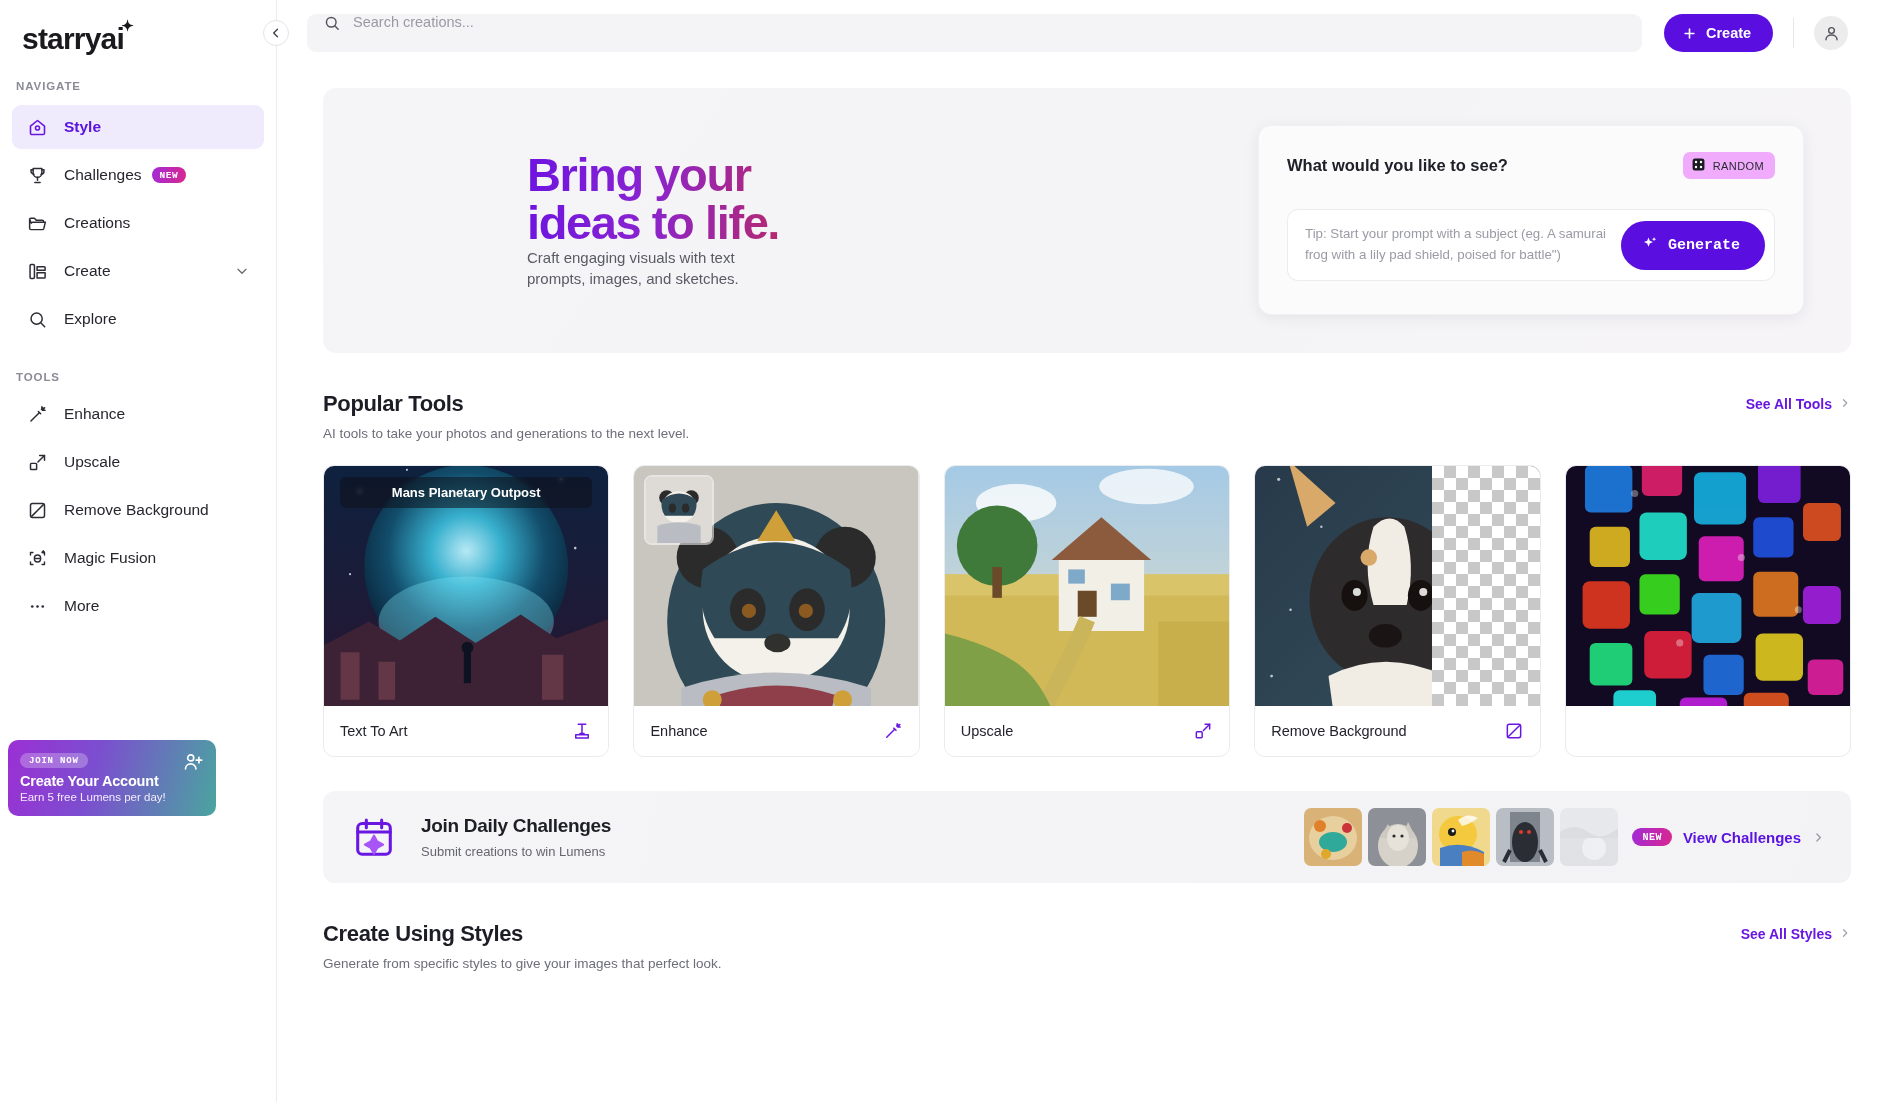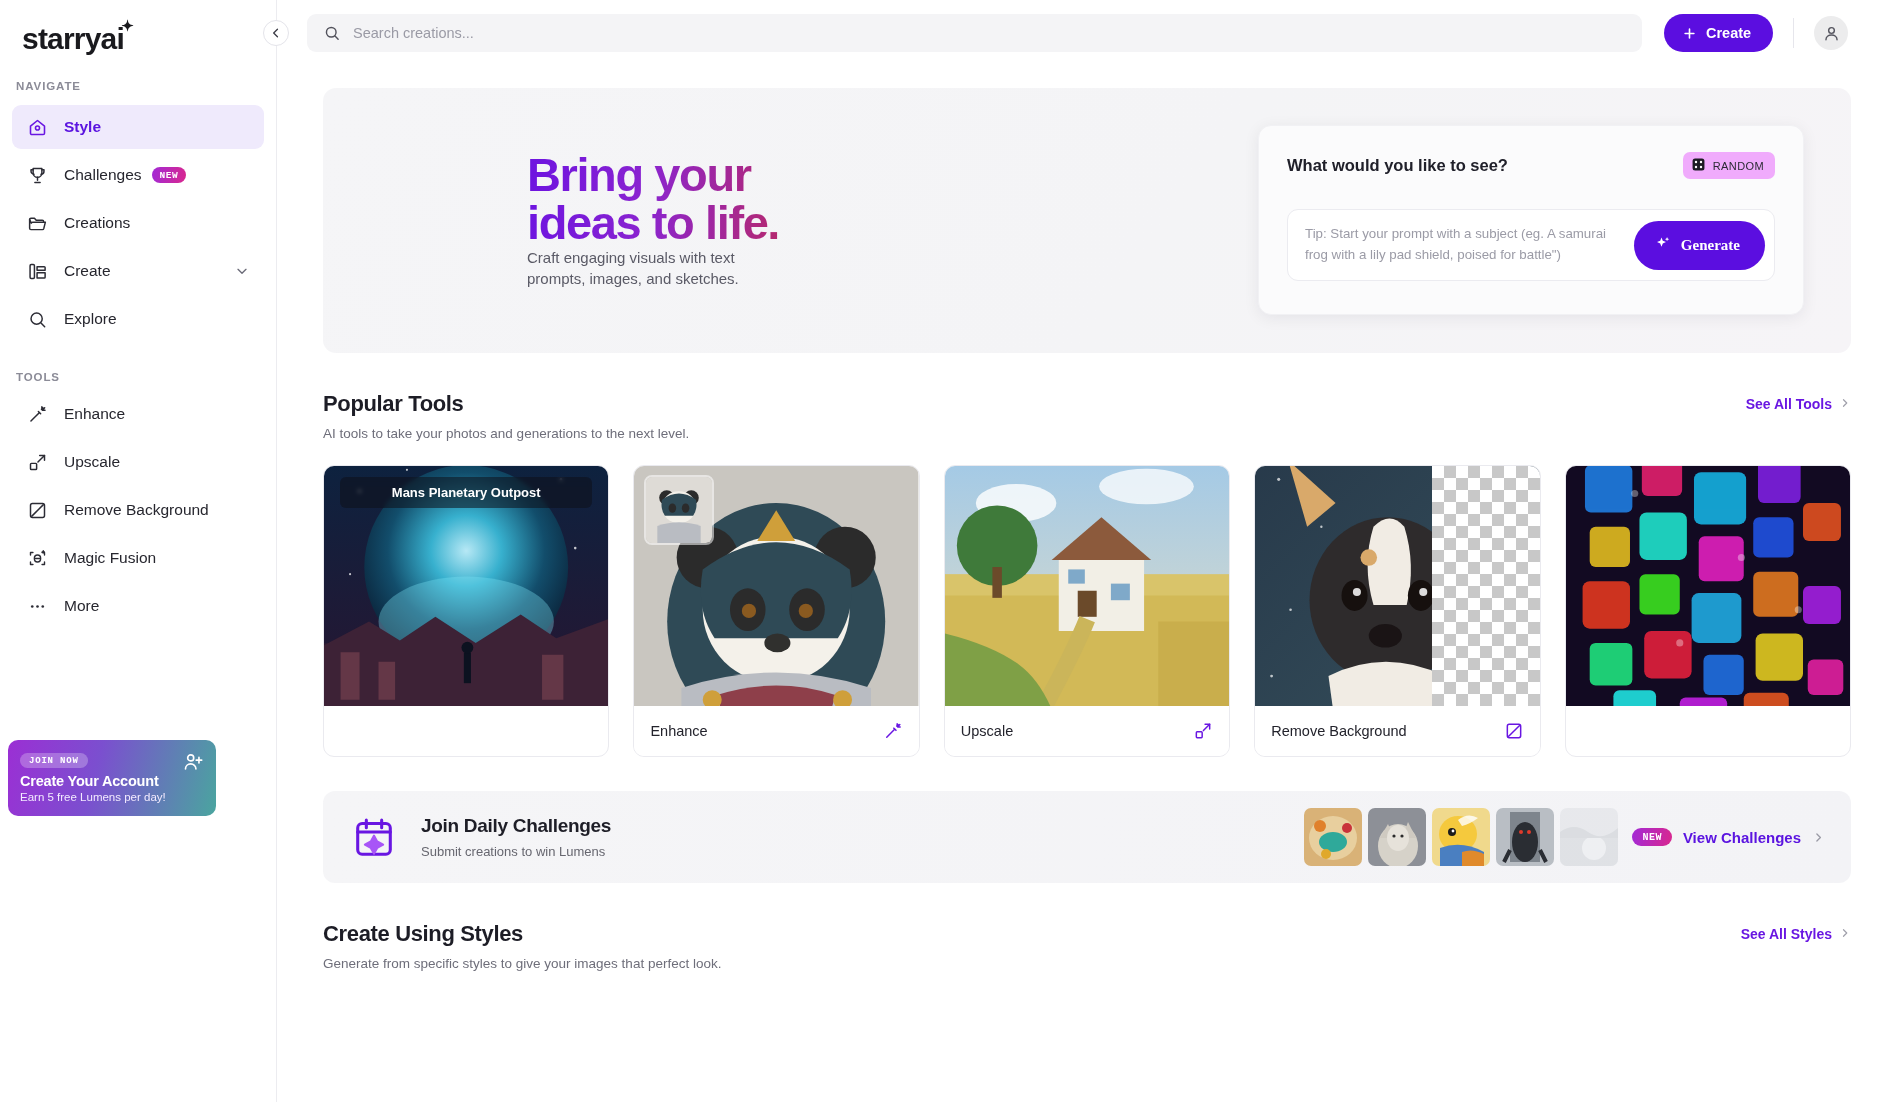--- a/index.html
+++ b/index.html
@@ -87,21 +87,21 @@
   }
 
   
   #main { flex: 1; height: 1102px; display: flex; flex-direction: column; background: #fff; min-width: 0;}
   #topbar {
     height: 66px; flex: 0 0 66px; display: flex; align-items: center;
     padding: 0 28px 0 30px; background:#fff;
   }
   #search-box {
     flex: 1; height: 38px; background: #f4f4f6; border-radius: 9px;
-    display: flex; align-items: center; padding: 0 16px; margin-right: 22px;
+    display: flex; align-items: flex-start; padding: 0 16px; margin-right: 22px;
     max-width: 1335px;
   }
   #search-box .s-ico { color:#52525c; display:flex; margin-right: 12px;}
   #search-input {
     border: none; background: transparent; outline: none; width: 100%;
     font-size: 14.5px; color: #26262e; font-family: "Liberation Sans", sans-serif;
   }
   #search-input::placeholder { color: #9a9aa5; }
   #create-btn {
     height: 38px; background: #5b0ee0; color: #fff; border: none;
@@ -156,21 +156,21 @@
     padding: 0 9px 0 17px; position: relative;
   }
   #prompt-placeholder {
     font-size: 13.3px; color: #9b9ba6; line-height: 1.55; flex: 1;
     padding-right: 8px;
   }
   #generate-btn {
     flex: 0 0 auto; height: 49px; background: #5b0ee0; color: #fff;
     border: none; border-radius: 25px; padding: 0 25px 0 20px;
     display: flex; align-items: center; gap: 9px; cursor: pointer;
-    font-size: 15px; font-weight: 700; font-family: Liberation Serif, serif;
+    font-size: 15px; font-weight: 700; font-family: Liberation Mono, monospace;
   }
 
   
   .section-head {
     display: flex; align-items: flex-start; justify-content: space-between;
     margin: 0 46px; padding-top: 38px;
   }
   .sec-title { font-size: 22px; font-weight: 700; color: #1d1d26; letter-spacing: -0.35px; }
   .sec-sub { font-size: 13.5px; color: #6e6e7a; margin-top: 9px; }
   .see-all {
@@ -502,20 +502,30 @@
               <circle cx="121" cy="172" r="5" fill="#0c1220"></circle>
               <g fill="#ffffff" opacity=".75">
                 <circle cx="30" cy="40" r="1.2"></circle>
                   <circle cx="200" cy="30" r="1"></circle>
                   <circle cx="70" cy="22" r="0.9"></circle>
                 <circle cx="212" cy="88" r="1.1"></circle>
                   <circle cx="22" cy="110" r="0.9"></circle>
               </g>
             </svg>
             <div class="overlay-title">Mans Planetary Outpost</div>
+          </div>
+          <div class="tool-foot">
+            <span>Text To Art</span>
+            <span class="t-ico">
+              <svg width="20" height="20" viewBox="0 0 24 24" fill="none" stroke="#6916e2" stroke-width="1.8" stroke-linecap="round" stroke-linejoin="round">
+                <path d="M7.5 4h9M12 4v11"></path>
+                  <path d="M9.5 15h5"></path>
+                <path d="M4.5 16.5h15v4h-15z"></path>
+              </svg>
+            </span>
           </div>
         </div>
 
         <div class="tool-card">
           <div class="tool-thumb">
             <svg width="100%" height="100%" viewBox="0 0 240 240" preserveAspectRatio="xMidYMid slice">
               <rect width="240" height="240" fill="#c9c6c0"></rect>
               <ellipse cx="120" cy="150" rx="92" ry="100" fill="#2f4a56"></ellipse>
               <circle cx="62" cy="96" r="26" fill="#2b2b2b"></circle>
                 <circle cx="178" cy="96" r="26" fill="#2b2b2b"></circle>

